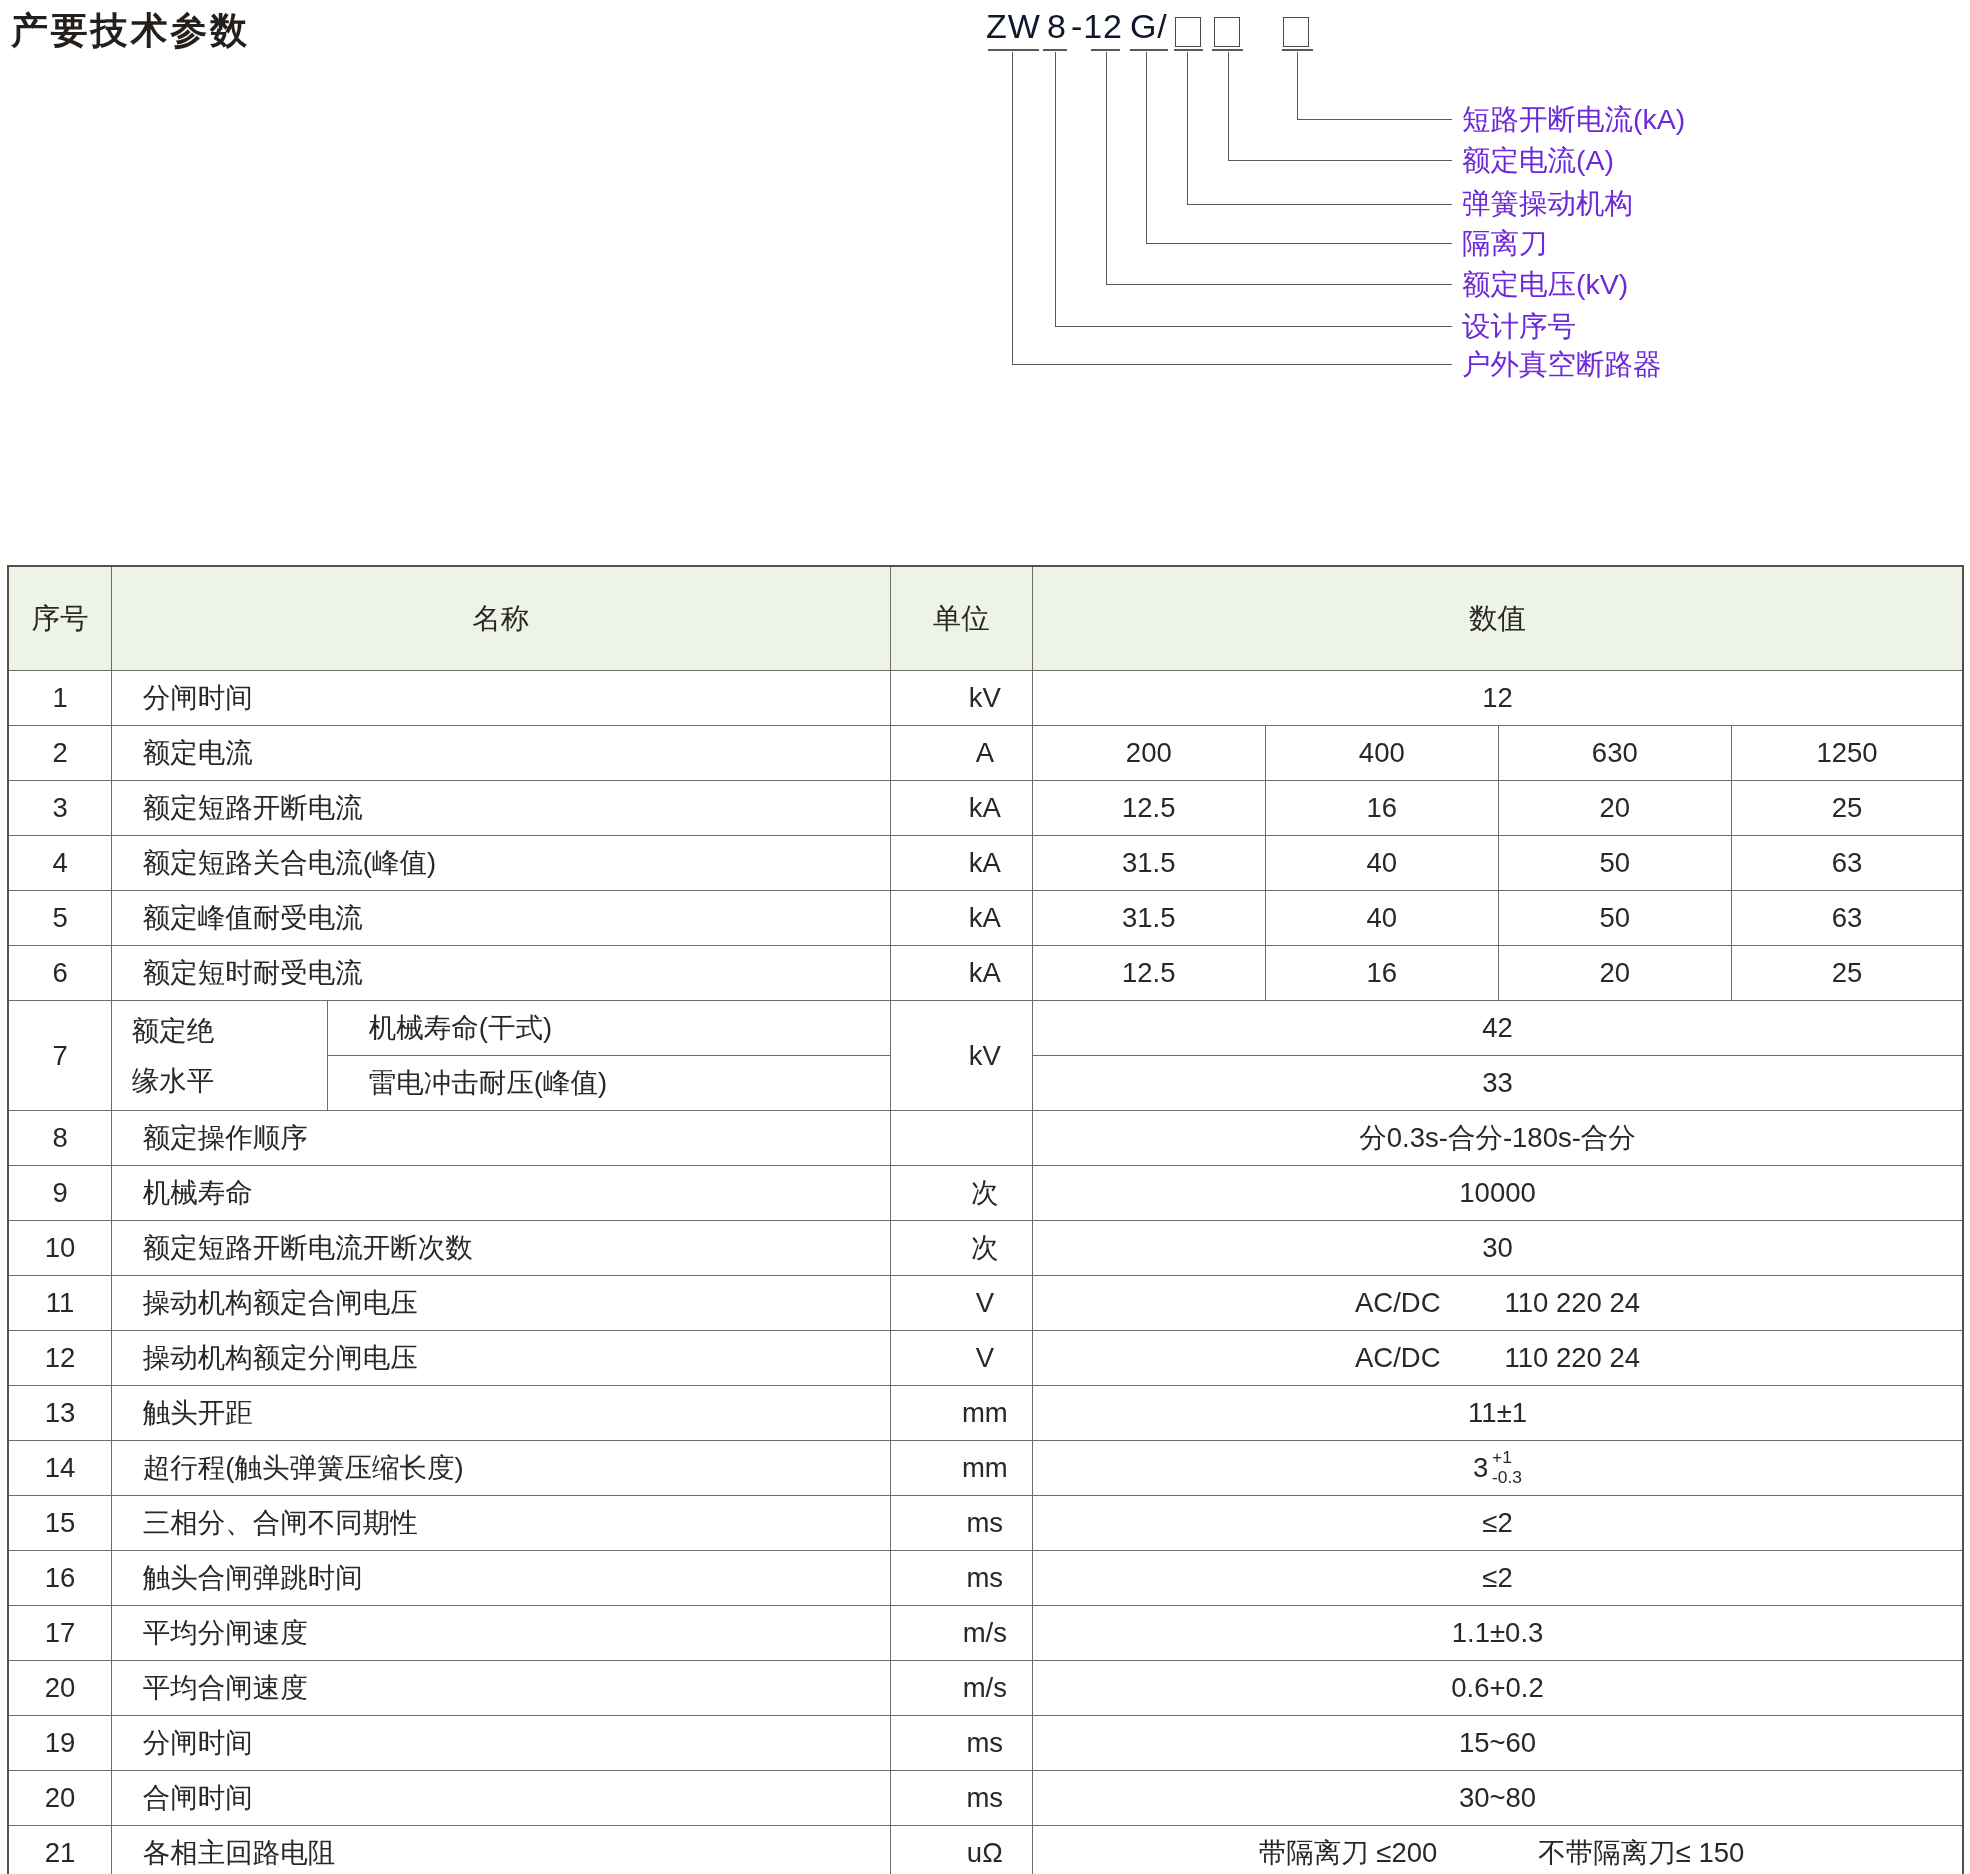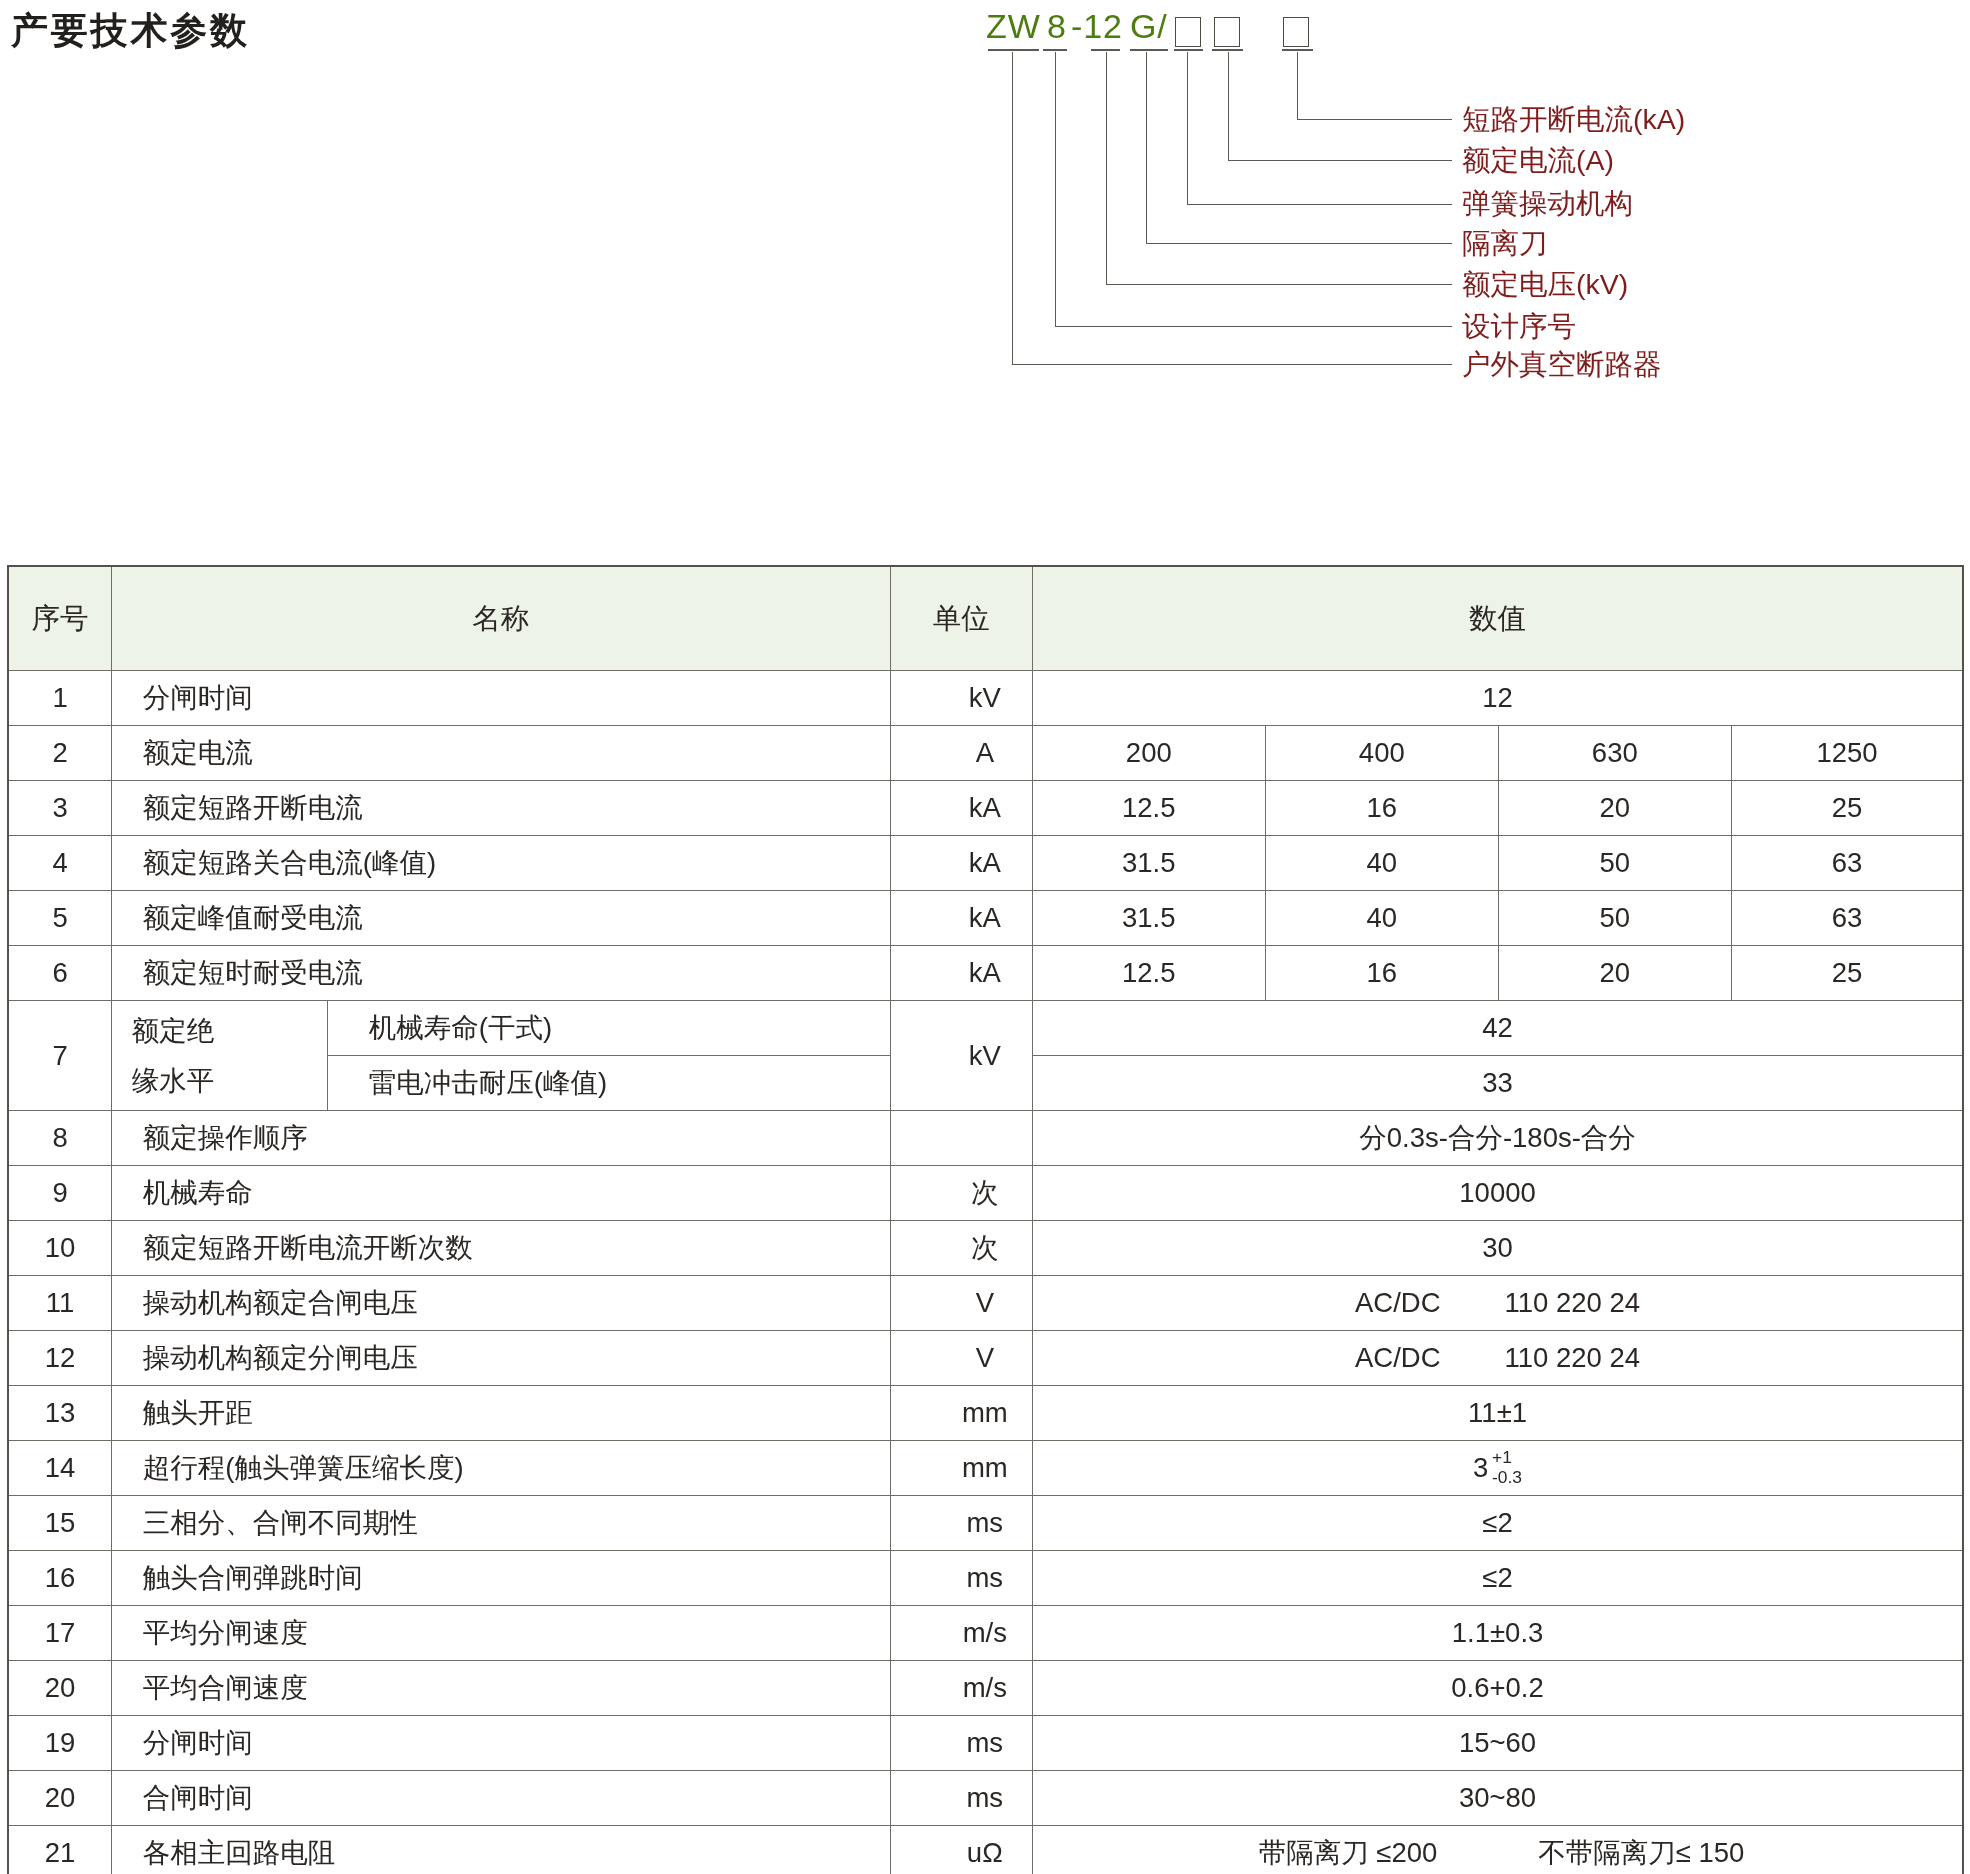--- a/index.html
+++ b/index.html
@@ -7,27 +7,27 @@
     width:1971px;height:1874px;position:relative;background:#ffffff;
     font-family:"Liberation Sans","DejaVu Sans",sans-serif;color:#2b2724;
   }
   
   .page-title{
     position:absolute;left:11px;top:5.5px;margin:0;
     font-size:37px;font-weight:bold;letter-spacing:2.8px;color:#231f1c;
   }
   
   .diagram{position:absolute;left:0;top:0;width:1971px;height:395px;}
-  .seg{position:absolute;top:7.3px;font-size:34px;color:#4d7c0f;letter-spacing:0.9px;white-space:nowrap;}
+  .seg{position:absolute;top:7.3px;font-size:34px;color:#0f172a;letter-spacing:0.9px;white-space:nowrap;}
   .pbox{position:absolute;top:17.4px;width:24px;height:27.5px;border:1.8px solid #4e4a45;background:#fff;}
   .tick{position:absolute;top:49px;height:1.8px;background:#5c5853;}
   .conn{position:absolute;border-left:1.8px solid #5c5853;border-bottom:1.8px solid #5c5853;}
   .dlabel{
     position:absolute;left:1462px;height:37px;line-height:37px;
-    font-size:28.5px;color:#7f1d1d;white-space:nowrap;
+    font-size:28.5px;color:#6d28d9;white-space:nowrap;
   }
   
   table.spec{
     position:absolute;left:7.3px;top:565px;width:1956px;
     border-collapse:collapse;table-layout:fixed;
     border:2.8px solid #55504a;
   }
   table.spec th,table.spec td{
     border:1.8px solid #706c66;overflow:hidden;white-space:nowrap;
     font-weight:normal;

